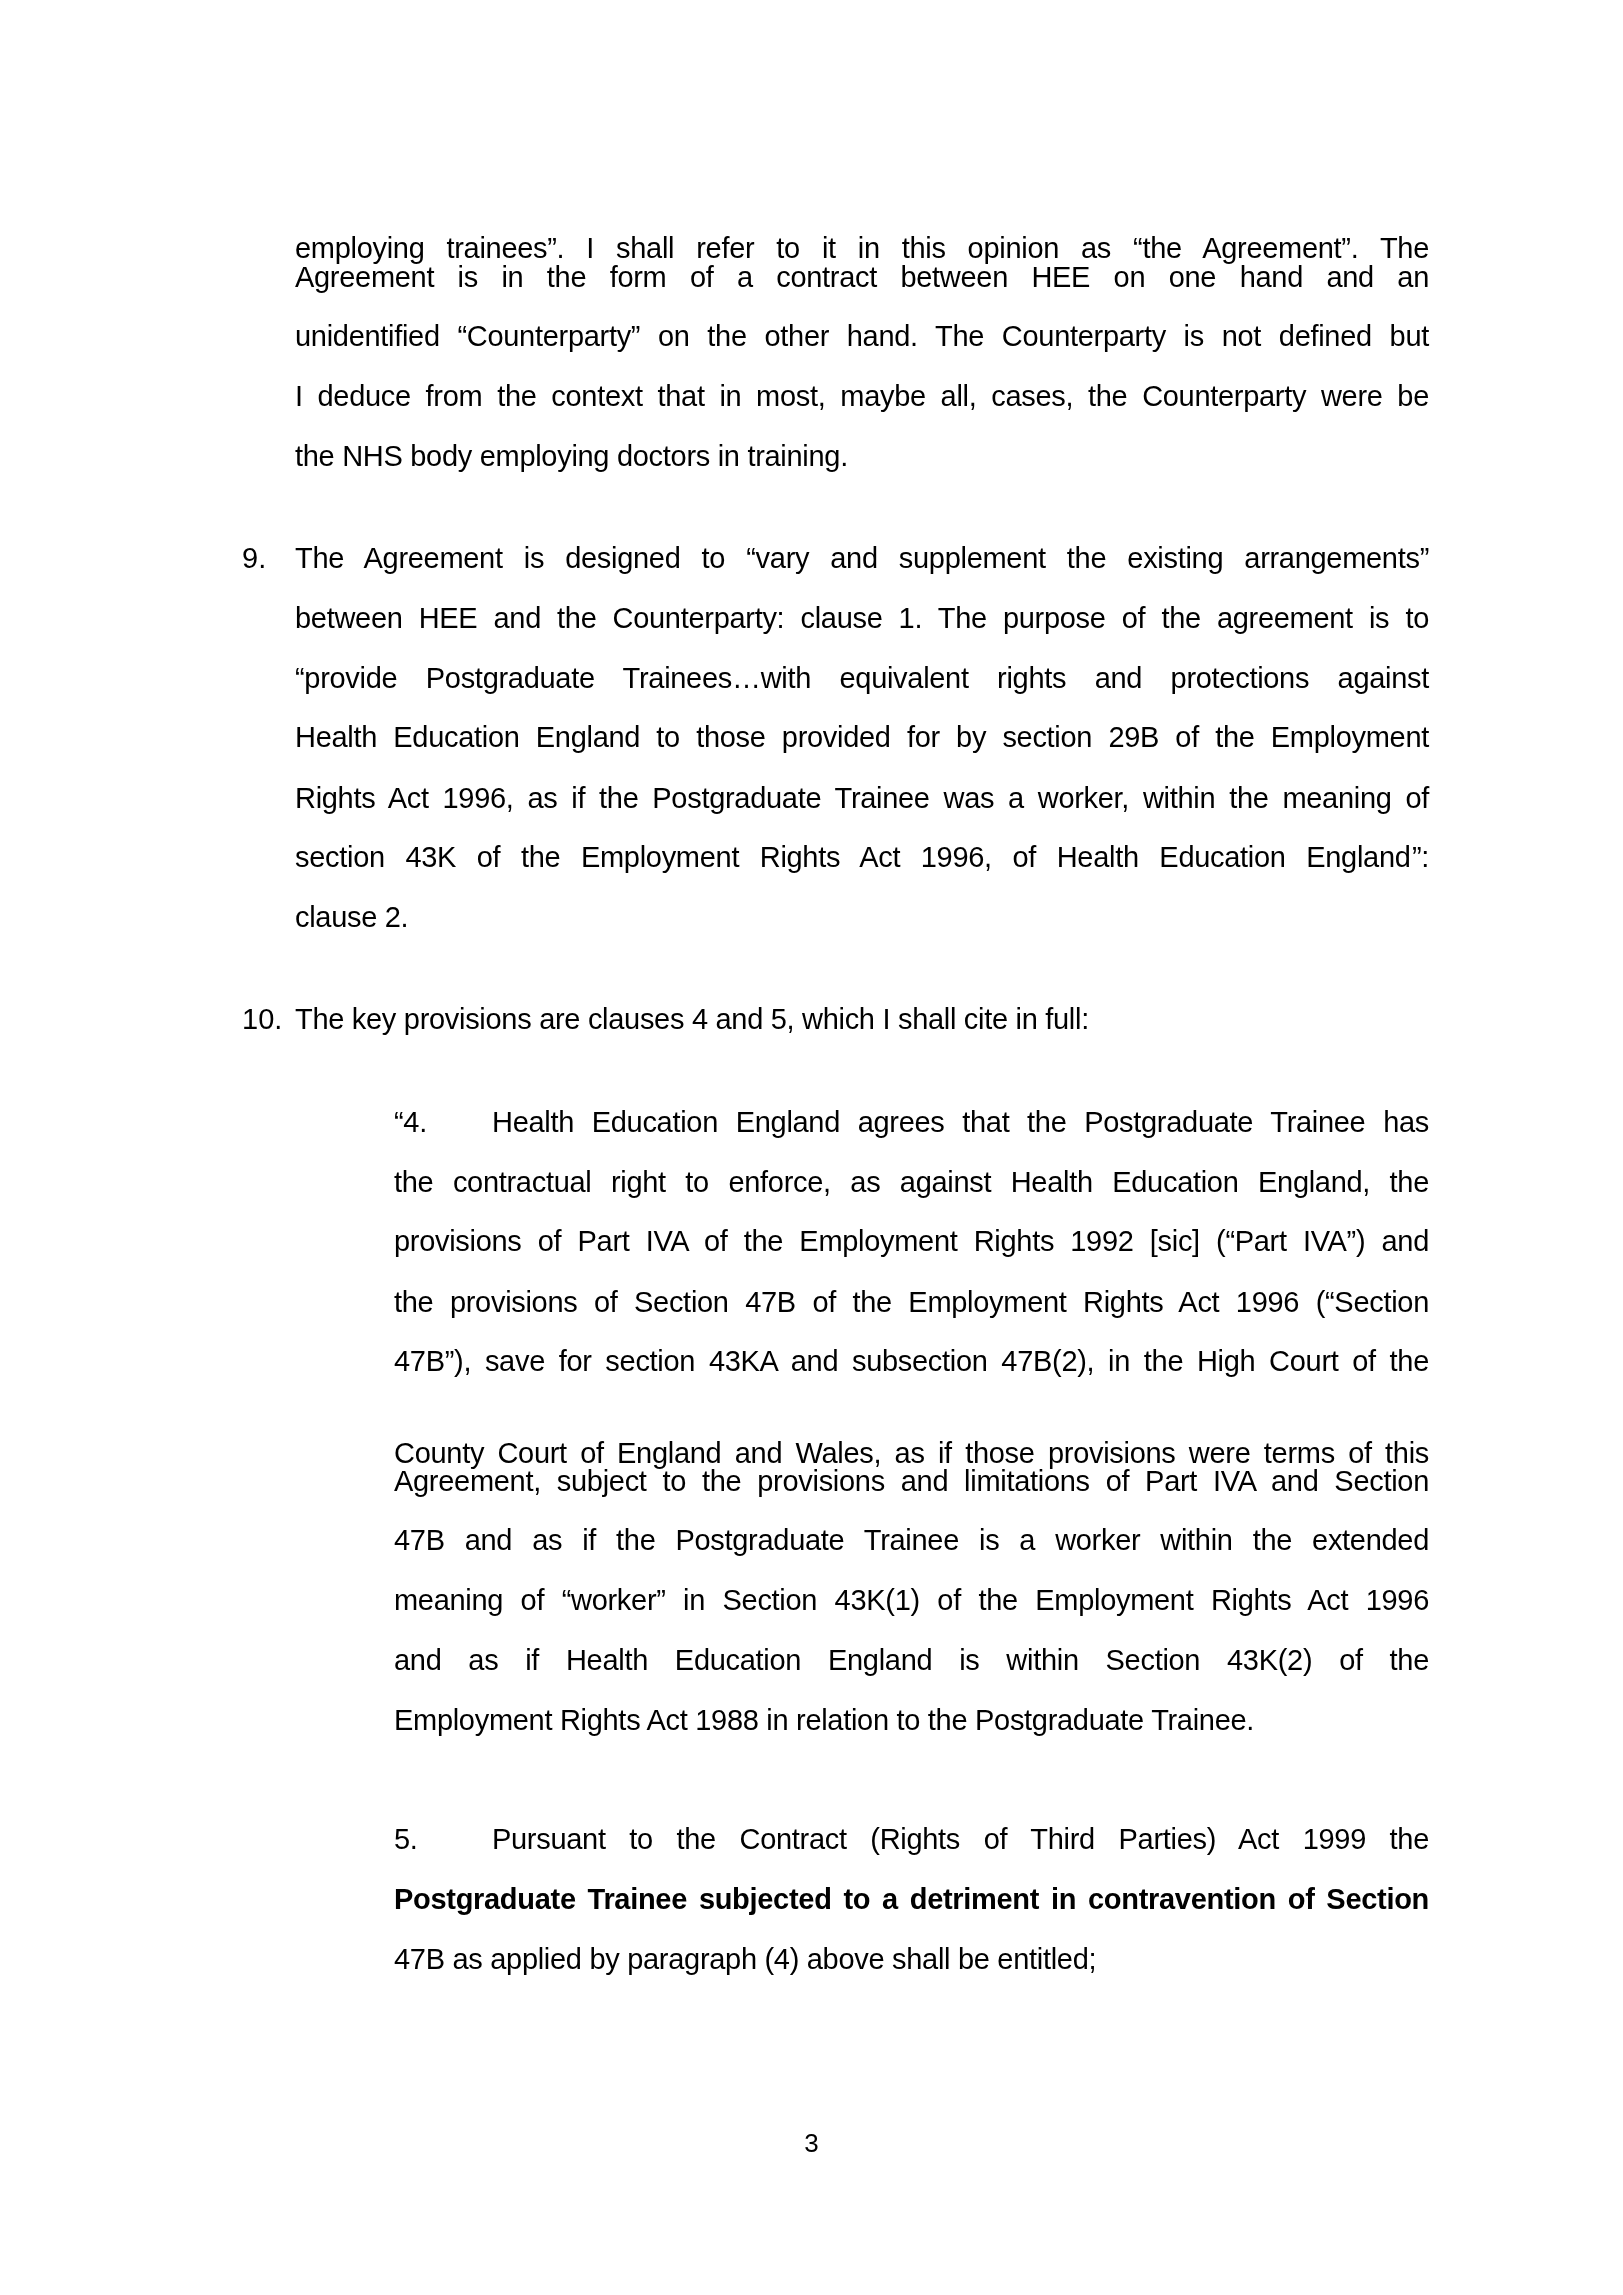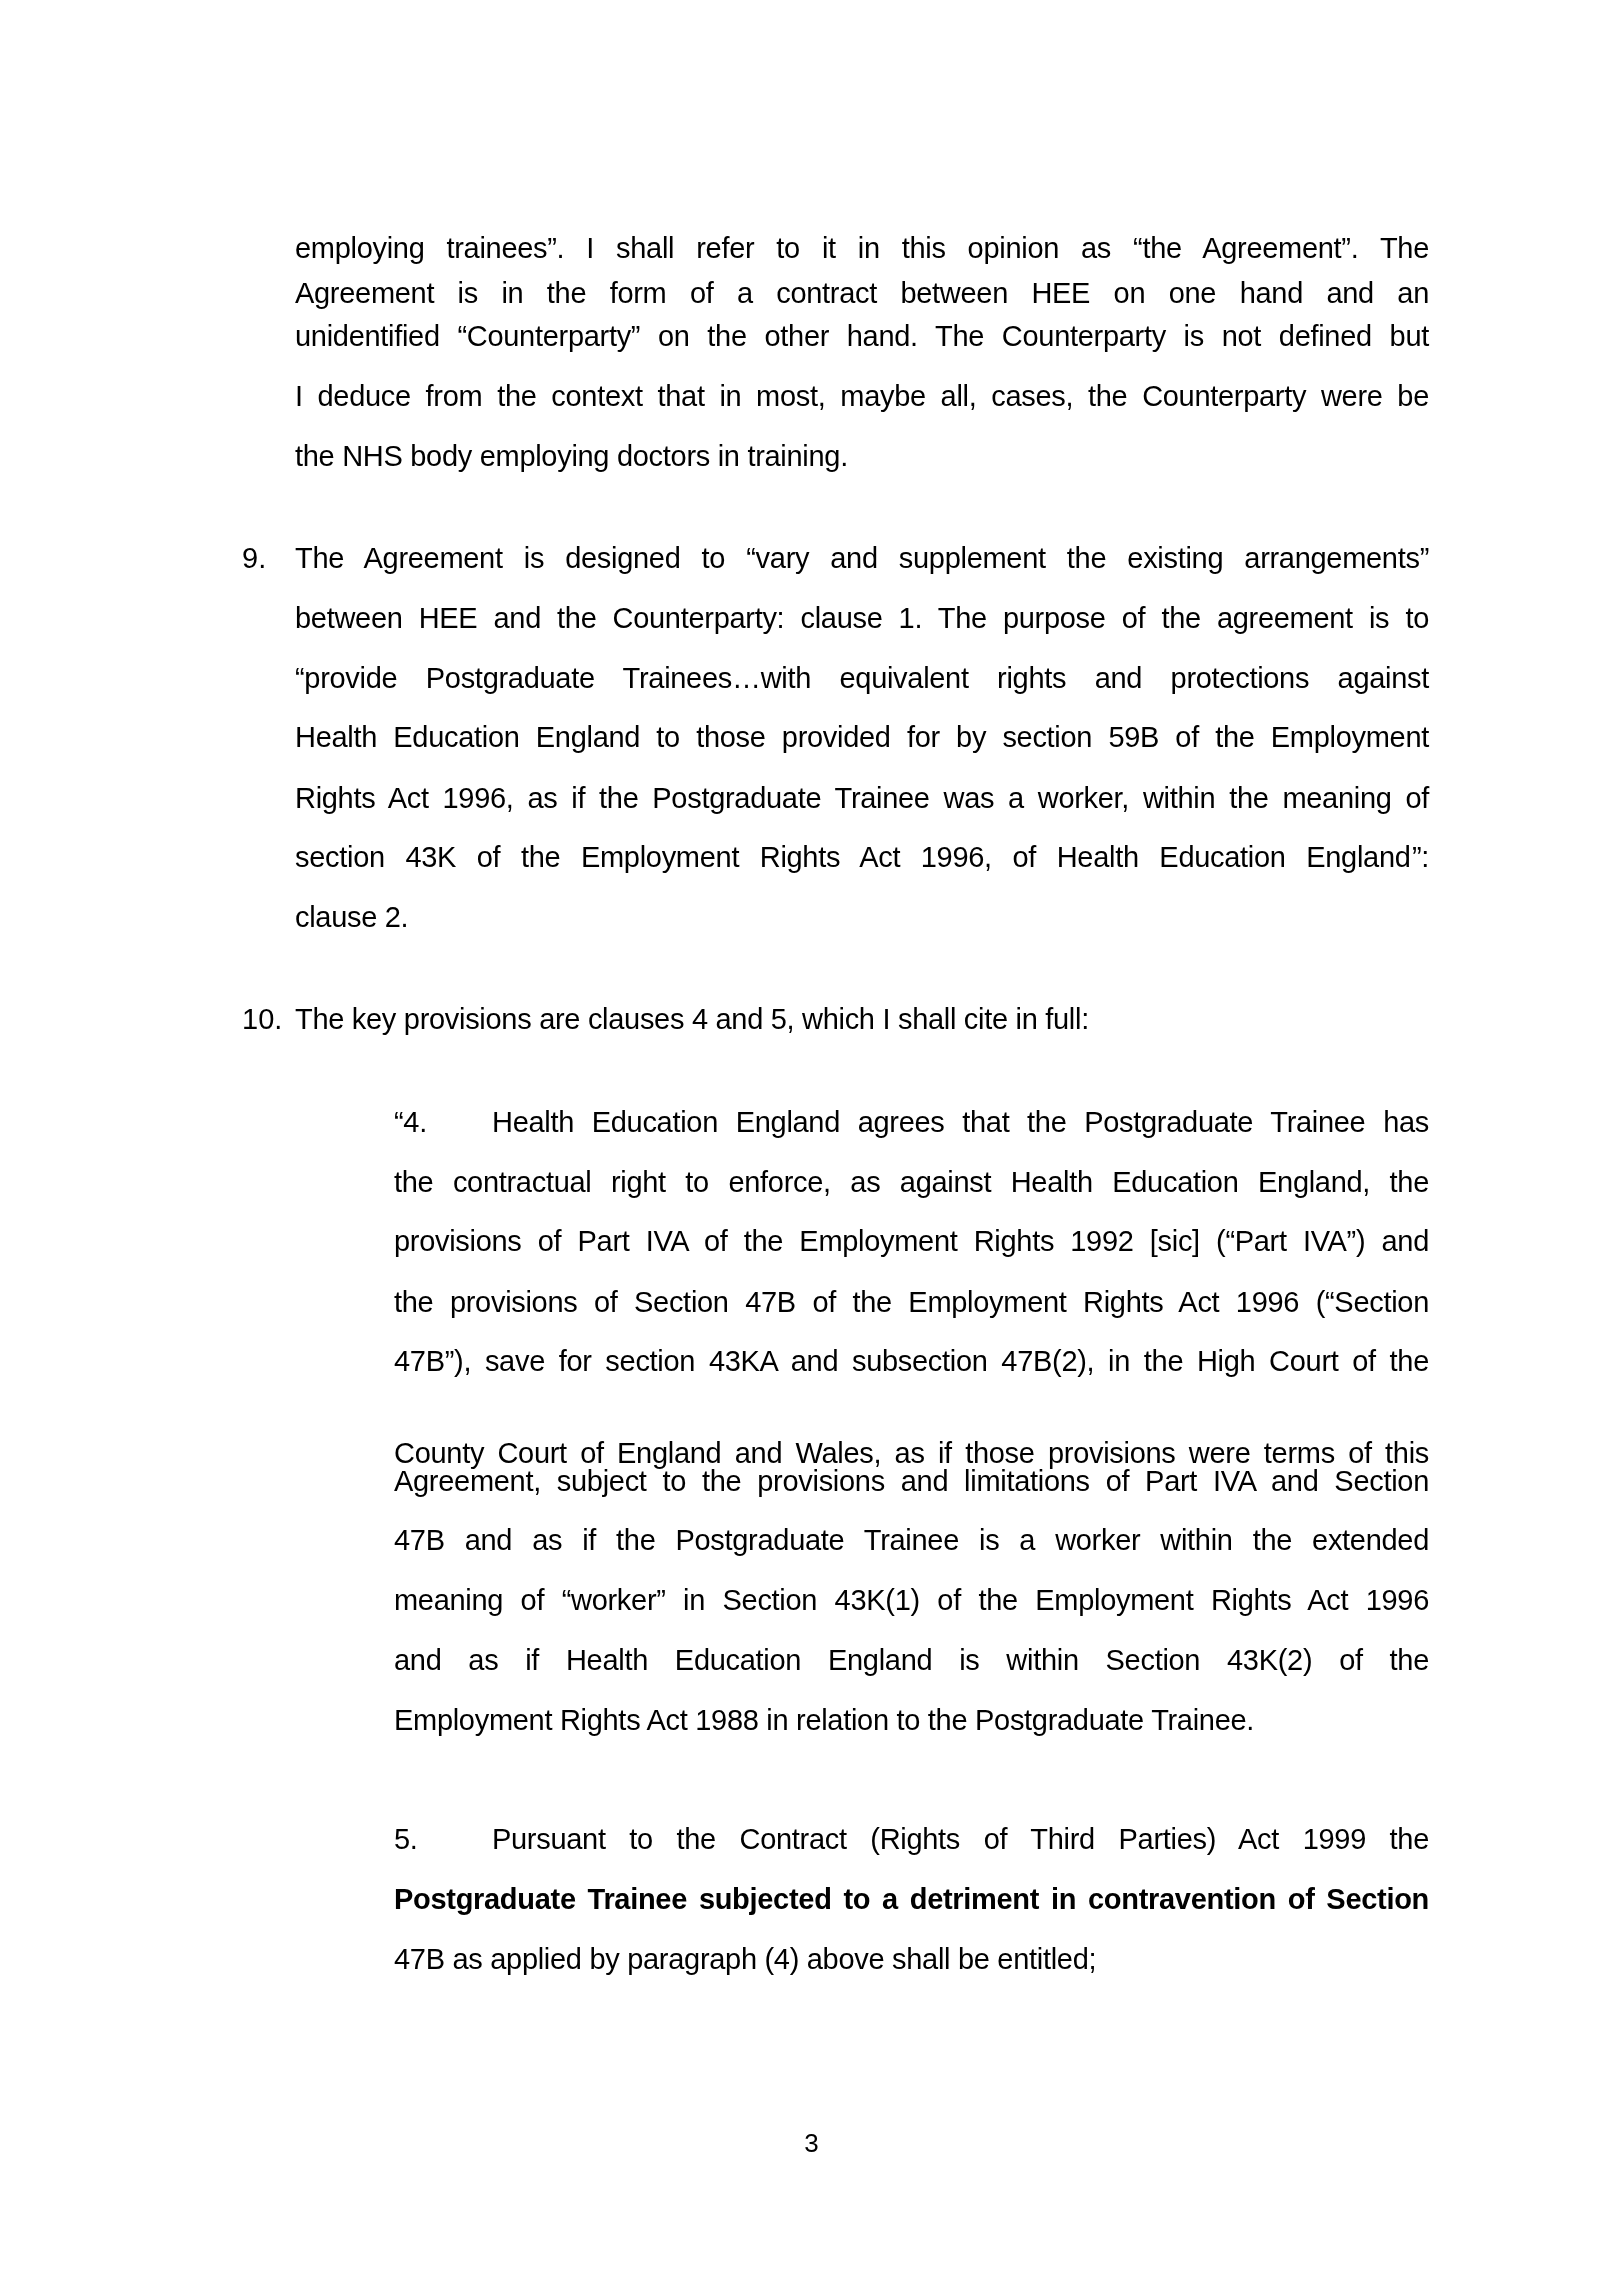--- a/index.html
+++ b/index.html
@@ -48,32 +48,32 @@
       line-height: 37px;
     }
   </style>
 </head>
 <body>
 
 <div class="page">
 
   <div>
     <div class="line body-col just" style="top:198px;margin-top:31px;">employing trainees”.  I shall refer to it in this opinion as “the Agreement”.  The</div>
-    <div class="line body-col just" style="top:274px;">Agreement is in the form of a contract between HEE on one hand and an</div>
+    <div class="line body-col just" style="top:258px;">Agreement is in the form of a contract between HEE on one hand and an</div>
     <div class="line body-col just" style="top:317px;">unidentified “Counterparty” on the other hand.  The Counterparty is not defined but</div>
     <div class="line body-col just" style="top:377px;">I deduce from the context that in most, maybe all, cases, the Counterparty were be</div>
     <div class="line body-col" style="top:437px;">the NHS body employing doctors in training.</div>
   </div>
 
   <div>
     <div class="num" style="left:242px; top:539px;">9.</div>
     <div class="line body-col just" style="top:539px;">The Agreement is designed to “vary and supplement the existing arrangements”</div>
     <div class="line body-col just" style="top:599px;">between HEE and the Counterparty: clause 1.  The purpose of the agreement is to</div>
     <div class="line body-col just ital" style="top:659px;">“provide Postgraduate Trainees…with equivalent rights and protections against</div>
-    <div class="line body-col just ital" style="top:718px;">Health Education England to those provided for by section 59B of the Employment</div>
+    <div class="line body-col just ital" style="top:718px;">Health Education England to those provided for by section 29B of the Employment</div>
     <div class="line body-col just ital" style="top:779px;">Rights Act 1996, as if the Postgraduate Trainee was a worker, within the meaning of</div>
     <div class="line body-col" style="top:838px; display:flex; justify-content:space-between;">
       <span class="ital" style="flex:1; text-align:justify; text-align-last:justify; white-space:normal; padding-right:1.3px;">section 43K of the Employment Rights Act 1996, of Health Education England</span>
         <span>”:</span>
     </div>
     <div class="line body-col" style="top:898px;">clause 2.</div>
   </div>
 
   <div>
     <div class="num" style="left:242px; top:1000px;">10.</div>

